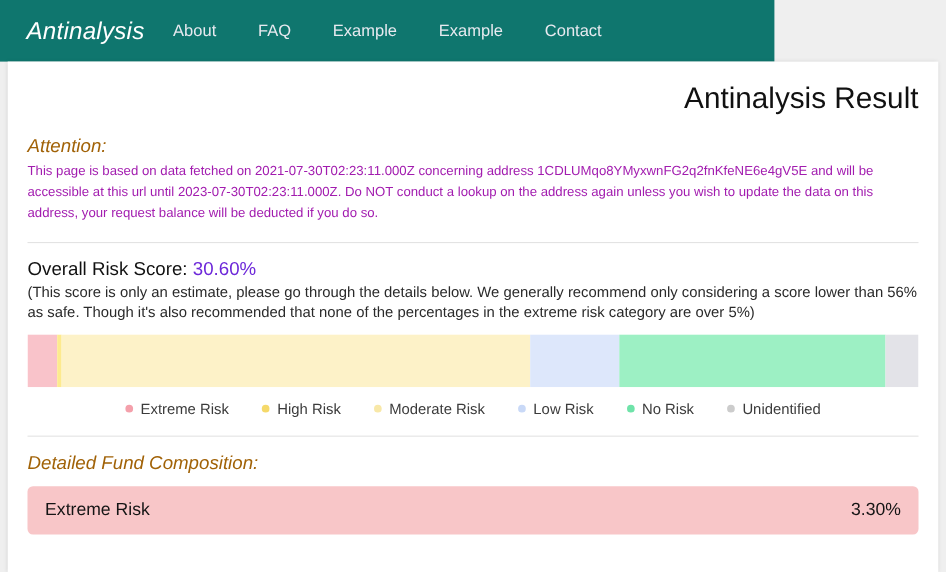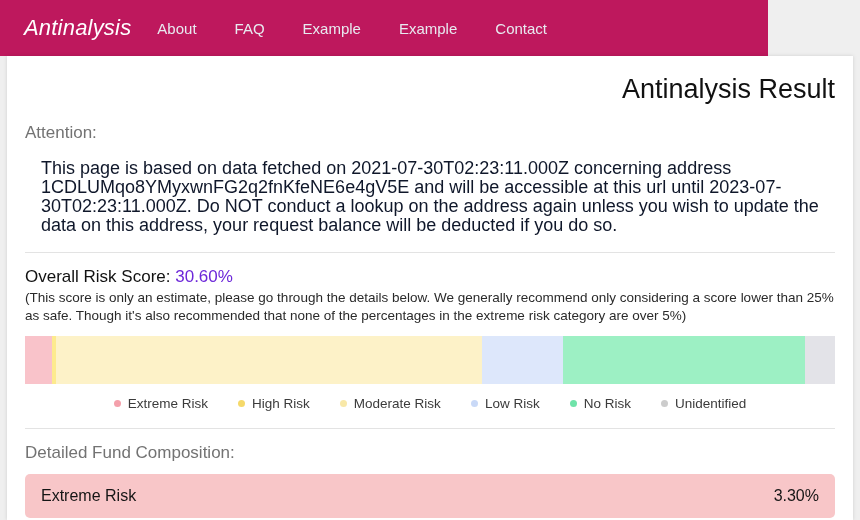--- a/index.html
+++ b/index.html
@@ -13,25 +13,25 @@
   }
   #app {
     width: 860px; height: 520px;
     position: relative;
     background: #efefef;
   }
 
   
   .navbar {
     height: 56px;
-    background: #be185d;
+    background: #0f766e;
     display: flex;
     align-items: center;
     padding: 0 0 0 24px;
-    width: 768px;
+    width: 704px;
   }
   .brand {
     color: #ffffff;
     font-style: italic;
     font-size: 22px;
     letter-spacing: 0.2px;
     margin-right: 26px;
     white-space: nowrap;
   }
   .nav-links {
@@ -60,29 +60,30 @@
   .page-title {
     text-align: right;
     font-size: 27px;
     font-weight: 400;
     color: #111111;
     margin: 4px 0 18px 0;
   }
 
   .section-head {
     font-size: 17px;
-    color: #737373;
+    color: #a16207;
     margin: 0 0 3px 0;
     font-weight: 400;
+    font-style: italic;
   }
   .body-text {
-    font-size: 18px;
+    font-size: 12px;
     line-height: 19px;
-    color: #0f172a;
-    margin: 16px;
+    color: #a21caf;
+    margin: 0;
   }
 
   hr.rule {
     border: 0;
     border-top: 1px solid #e3e3e3;
     margin: 17px 0 14px 0;
   }
 
   .score-line {
     font-size: 17px;
@@ -172,21 +173,21 @@
       <p class="body-text">This page is based on data fetched on 2021-07-30T02:23:11.000Z concerning address 1CDLUMqo8YMyxwnFG2q2fnKfeNE6e4gV5E and will be accessible at this url until 2023-07-30T02:23:11.000Z. Do NOT conduct a lookup on the address again unless you wish to update the data on this address, your request balance will be deducted if you do so.</p>
     </div>
 
     <hr class="rule">
 
     <div>
       <div class="score-line">
         <span>Overall Risk Score:</span>
         <span class="score-value">30.60%</span>
       </div>
-      <p class="note-text">(This score is only an estimate, please go through the details below. We generally recommend only considering a score lower than 25% as safe. Though it's also recommended that none of the percentages in the extreme risk category are over 5%)</p>
+      <p class="note-text">(This score is only an estimate, please go through the details below. We generally recommend only considering a score lower than 56% as safe. Though it's also recommended that none of the percentages in the extreme risk category are over 5%)</p>
     </div>
 
     <div class="stacked-bar" id="stacked-bar">
         <div class="stacked-seg" style="width: 3.3%; background: rgb(249, 195, 202);"></div>
         <div class="stacked-seg" style="width: 0.5%; background: rgb(253, 234, 142);"></div>
         <div class="stacked-seg" style="width: 52.6%; background: rgb(253, 242, 200);"></div>
         <div class="stacked-seg" style="width: 10%; background: rgb(221, 231, 251);"></div>
         <div class="stacked-seg" style="width: 29.9%; background: rgb(157, 240, 196);"></div>
         <div class="stacked-seg" style="width: 3.7%; background: rgb(227, 227, 232);"></div>
       </div>

